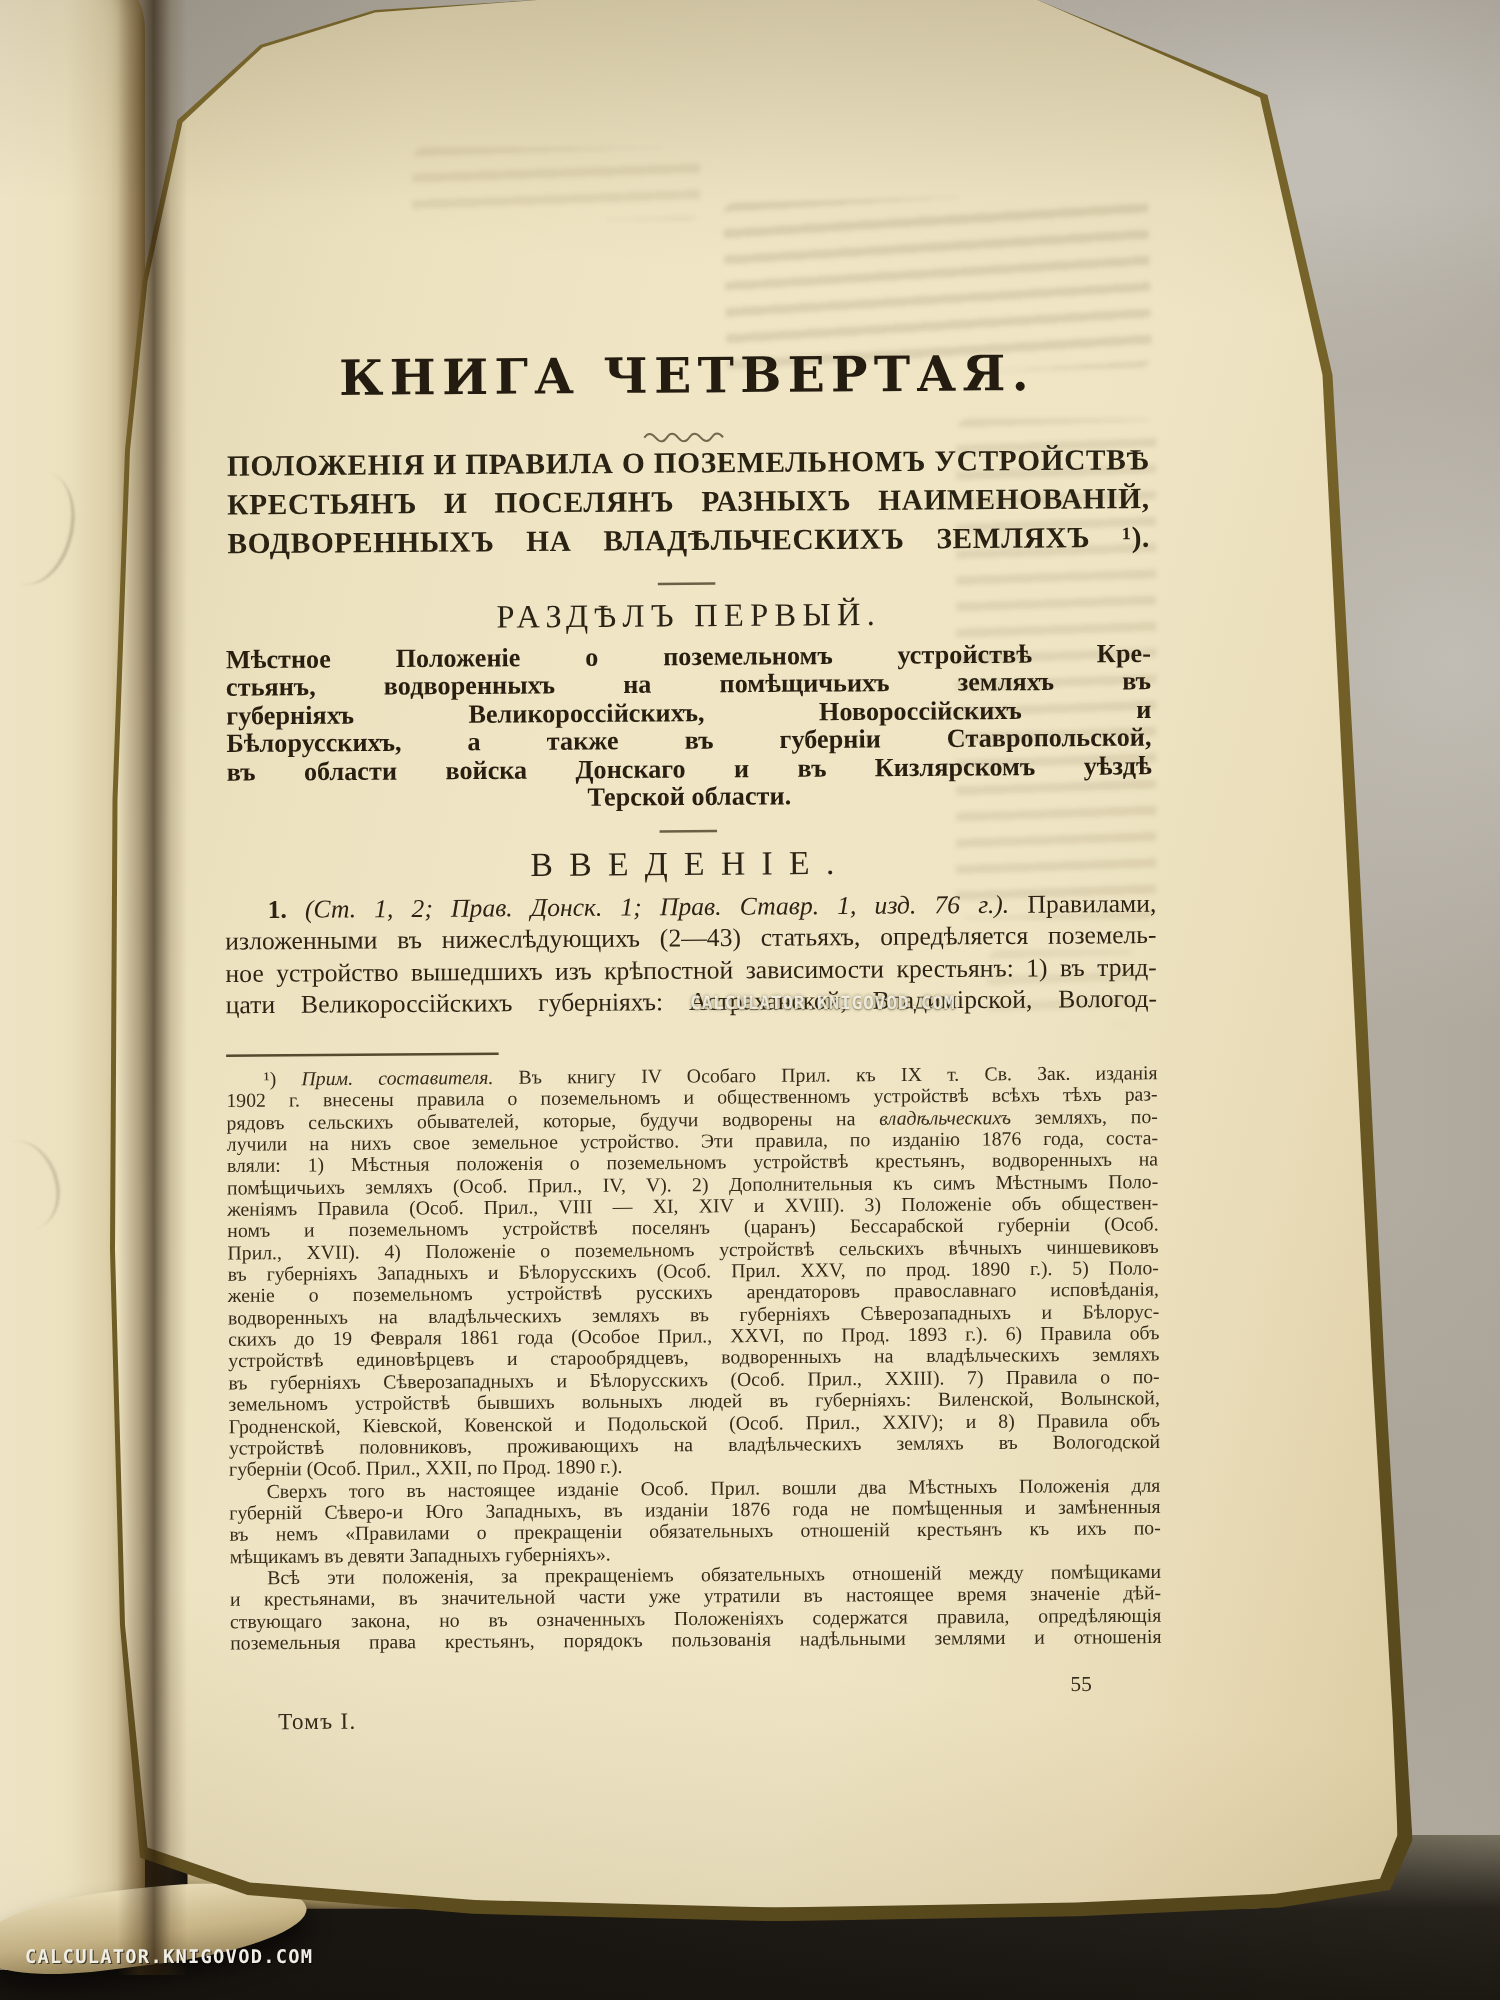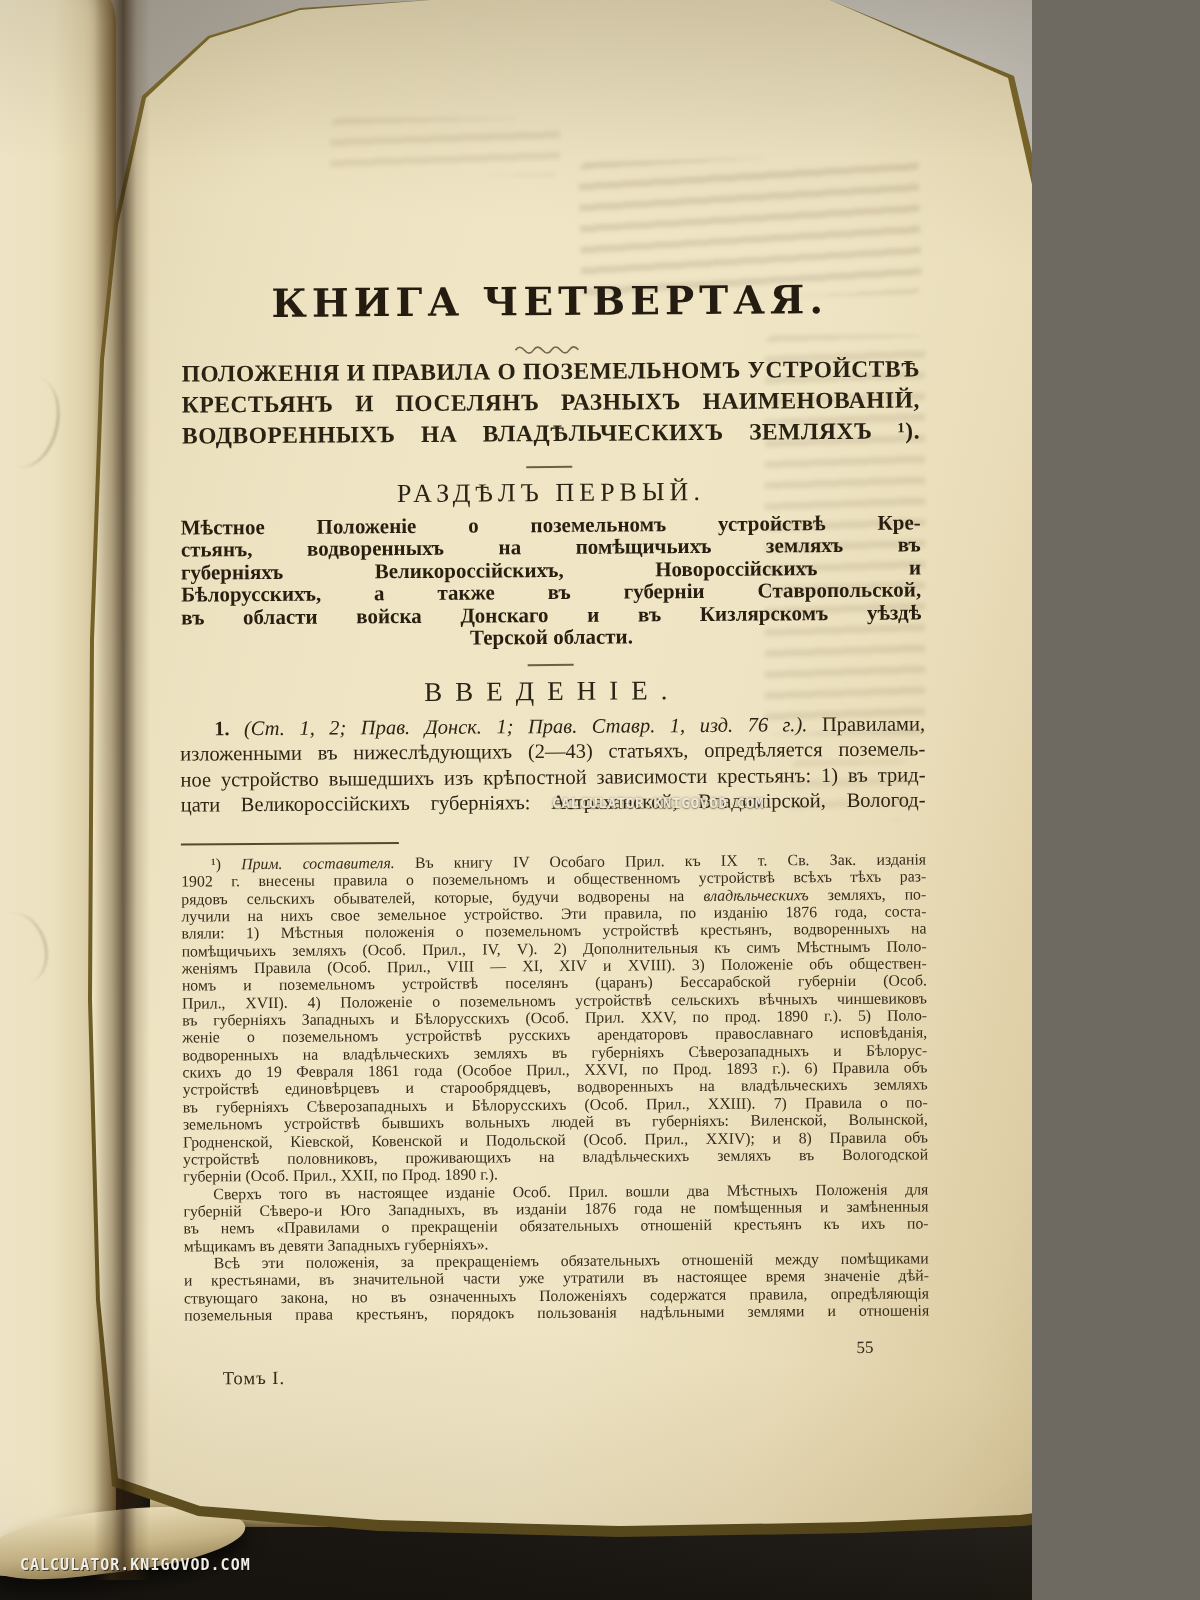--- a/index.html
+++ b/index.html
@@ -1,17 +1,17 @@
 <!DOCTYPE html>
 <html><head>
 <meta charset="utf-8">
 <style>
   html,body{margin:0;padding:0;background:#6e6a61;}
   .scene{
-    position:relative; width:1032px; height:1600px; overflow:hidden;
+    position:relative; width:1200px; height:1600px; overflow:hidden;
     font-family:"Liberation Serif", serif;
     background-color:#ada79c;
     background-image:
       radial-gradient(520px 300px at 88% 6%, #c9c5bd 0%, rgba(201,197,189,0) 70%),
       radial-gradient(420px 420px at 97% 33%, #c2bdb4 0%, rgba(189,184,175,0) 70%),
       radial-gradient(620px 420px at 92% 78%, #a9a398 0%, rgba(164,158,147,0) 70%),
       radial-gradient(340px 220px at 76% 98%, #8e887c 0%, rgba(142,136,124,0) 75%),
       linear-gradient(90deg, #928c81 0%, #a7a196 12%, #b5afa4 32%, #bab4aa 70%, #aea89d 100%);
   }
   

